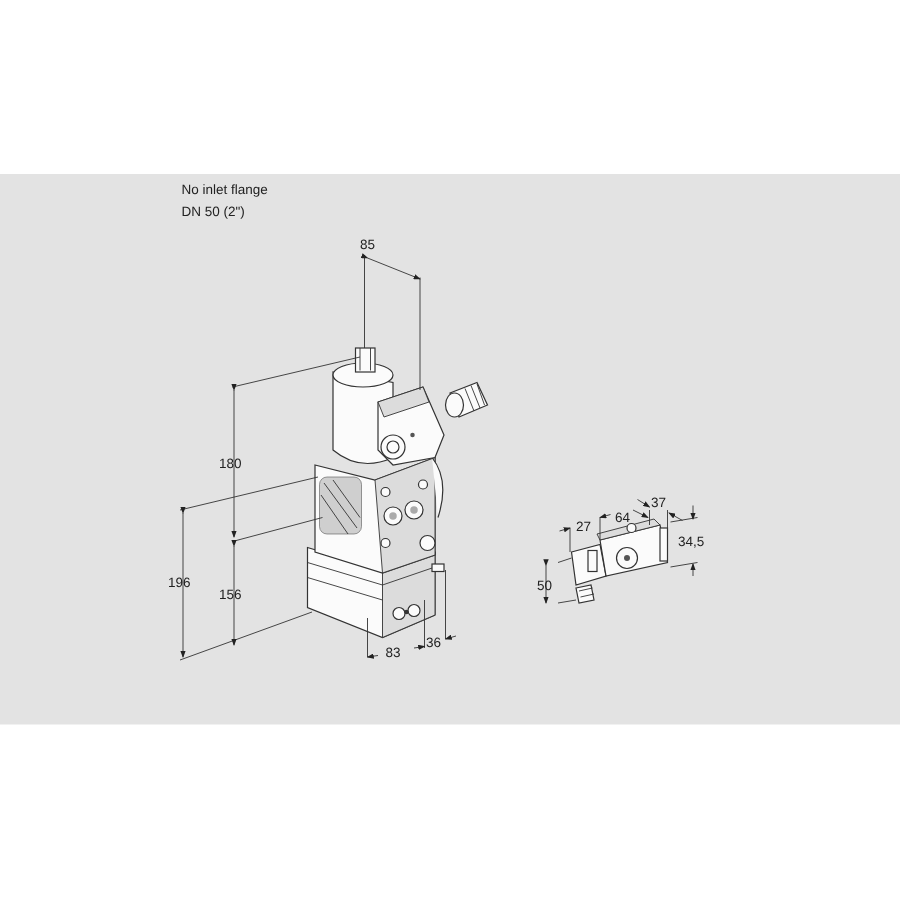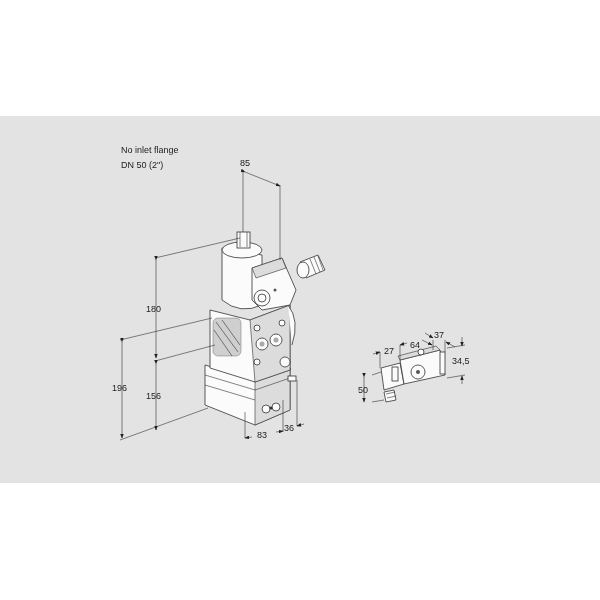--- a/index.html
+++ b/index.html
@@ -1,18 +1,18 @@
 <!DOCTYPE html>
 <html><head>
 <meta charset="utf-8">
 <style>
   html, body { margin: 0; padding: 0; background: #ffffff; }
   body { width: 600px; height: 600px; position: relative; overflow: hidden; font-family: "Liberation Sans", sans-serif; }
   .band { position: absolute; left: 0; top: 116px; width: 600px; height: 367px; background: #e3e3e3; }
-  .caption { position: absolute; left: 121px; font-size: 9px; color: #222; line-height: 12px; white-space: nowrap; margin-top: 24px; }
+  .caption { position: absolute; left: 121px; font-size: 9px; color: #222; line-height: 12px; white-space: nowrap; }
   .cap1 { top: 120px; }
   .cap2 { top: 135px; }
   svg.drawing { position: absolute; left: 0; top: 0; width: 600px; height: 600px; }
   .dim { font-family: "Liberation Sans", sans-serif; font-size: 9px; fill: #222; }
   .ln { stroke: #333; stroke-width: 0.6; fill: none; }
   .body { stroke: #333; stroke-width: 0.8; fill: #fbfbfb; }
   .shade { stroke: #333; stroke-width: 0.6; fill: #dcdcdc; }
   .mesh { stroke: #555; stroke-width: 0.4; fill: #cfcfcf; }
 </style>
 </head>

